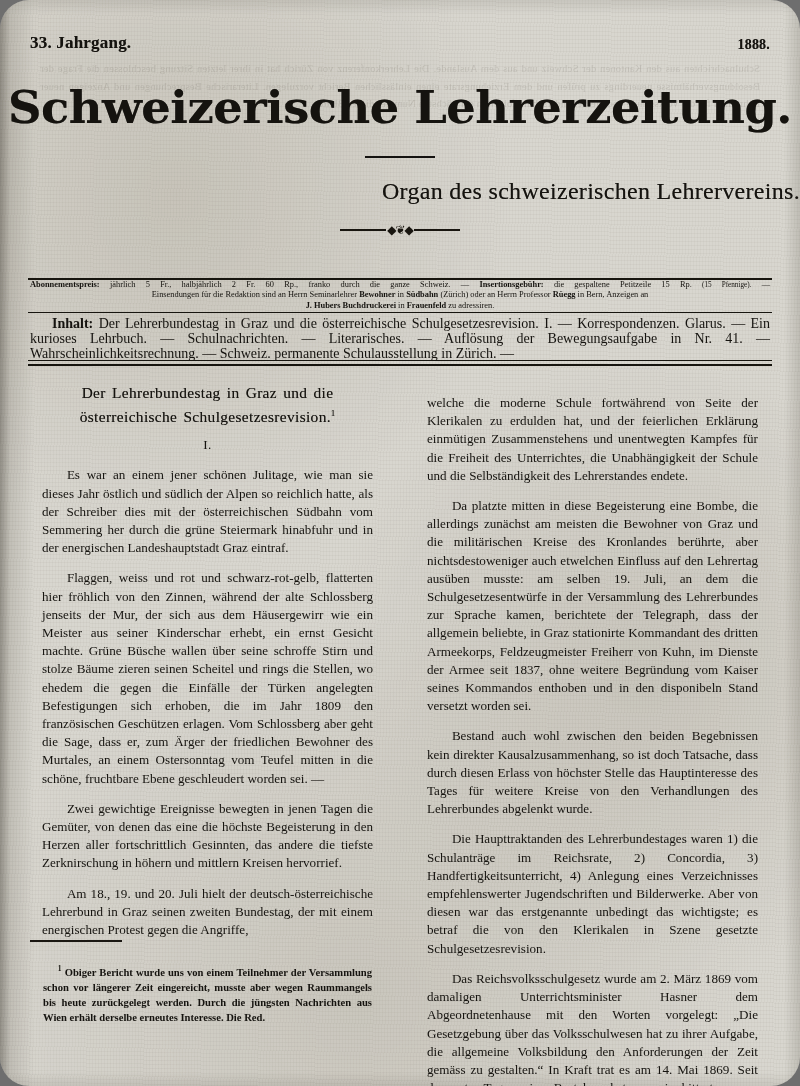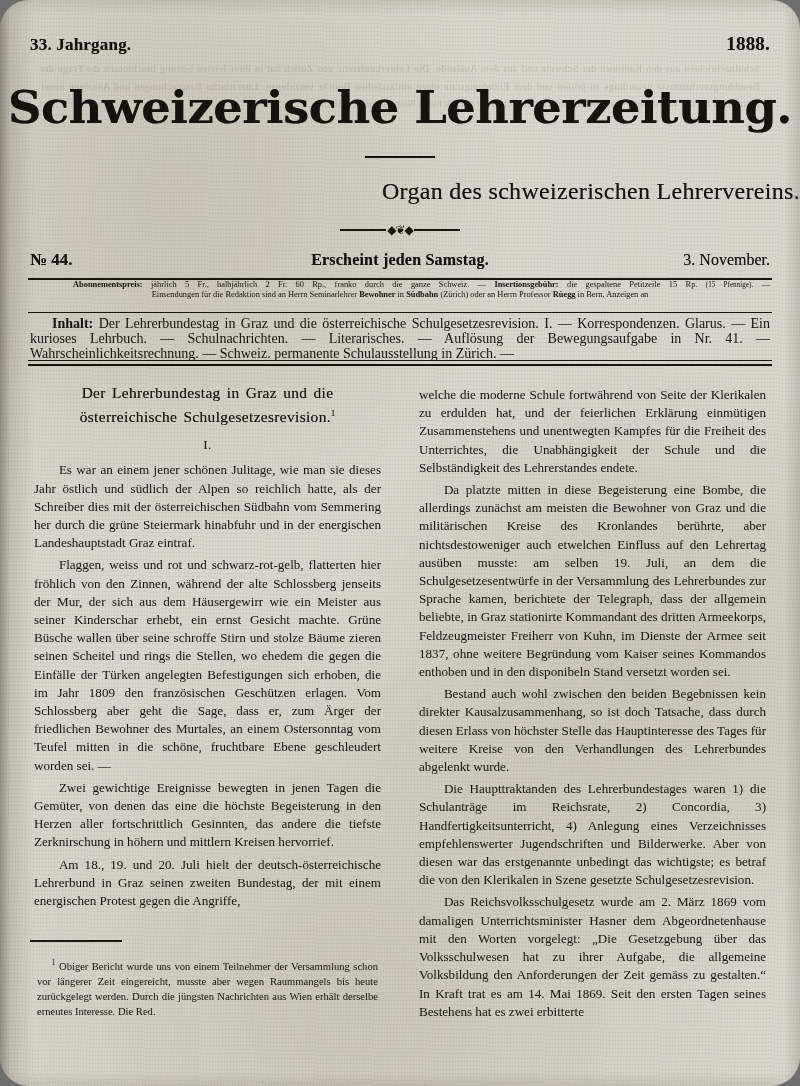--- a/index.html
+++ b/index.html
@@ -72,21 +72,21 @@
     position: absolute;
     top: 33px; left: 30px; right: 30px;
     display: flex;
     justify-content: space-between;
     align-items: flex-end;
     font-weight: bold;
     font-size: 17px;
     letter-spacing: .2px;
   }
   .hdr-year { font-size: 17px; }
-  .hdr-date { font-size: 19px; }
+  .hdr-date { font-size: 14px; }
 
   .masthead {
     position: absolute;
     top: 82px;
     left: 0; right: 0;
     text-align: center;
     font-family: "DejaVu Serif", "Liberation Serif", serif;
     font-weight: bold;
     font-size: 45px;
     line-height: 52px;
@@ -156,21 +156,21 @@
     position: absolute;
     top: 280px;
     left: 30px; right: 30px;
     font-size: 8.4px;
     line-height: 10.4px;
     text-align: center;
     letter-spacing: 0px;
   }
   .fineprint .b { font-weight: bold; }
   .fineprint .tiny { font-size: 7.2px; }
-  .fineprint .l1 { text-align: justify; text-align-last: justify; margin-left: 43px; }
+  .fineprint .l1 { text-align: justify; text-align-last: justify; }
 
   .inhalt {
     position: absolute;
     top: 316px;
     left: 30px; right: 30px;
     font-size: 14px;
     line-height: 15.2px;
     text-align: justify;
   }
   .inhalt .lbl { font-weight: bold; padding-left: 22px; }
@@ -186,21 +186,21 @@
   .col {
     position: absolute;
     top: 0;
     width: 355px;
     font-size: 13.1px;
     line-height: 18.2px;
     text-align: justify;
   }
   .col.left  { left: 0; }
   .col.right { left: 385px; }
-  .col p { margin: 4px; text-indent: 1.9em; }
+  .col p { margin: 12px; text-indent: 1.9em; }
   .col p.noind { text-indent: 0; }
 
   .art-title {
     font-size: 15.4px;
     line-height: 21px;
     text-align: center;
     font-weight: normal;
     letter-spacing: .35px;
     margin: 0 0 0 0;
     word-spacing: 2px;
@@ -223,21 +223,21 @@
   }
   .footnote {
     position: absolute;
     left: 0;
     top: 566px;
     width: 355px;
     font-size: 10.6px;
     line-height: 15.1px;
     text-align: justify;
   }
-  .footnote p { margin: 7px; text-indent: 1.4em; }
+  .footnote p { margin: 13px; text-indent: 1.4em; font-weight: bold; }
   .footnote sup { font-size: 7.5px; vertical-align: super; }
 
   
   #content { text-rendering: optimizeLegibility; }
   .inked { text-shadow: 0 0 .35px rgba(20,18,14,.55); }
 </style>
 </head>
 <body>
 
 <div id="page">
@@ -256,31 +256,27 @@
     <div class="masthead inked">Schweizerische Lehrerzeitung.</div>
     <div class="mast-rule"></div>
     <div class="subtitle inked">Organ des schweizerischen Lehrervereins.</div>
 
     <div class="orn">
       <span class="bar"></span>
       <span class="mid">◆❦◆</span>
       <span class="bar"></span>
     </div>
 
-    <div class="issue-row">
-      <span class="issue-no inked">№ 44.</span>
-      <span class="issue-mid inked">Erscheint jeden Samstag.</span>
-      <span class="issue-date inked">3. November.</span>
-    </div>
 
     <div class="rule r1"></div>
 
     <div class="fineprint">
       <div class="l1"><span class="b">Abonnementspreis:</span><span> jährlich 5 Fr., halbjährlich 2 Fr. 60 Rp., franko durch die ganze Schweiz. — </span><span class="b">Insertionsgebühr:</span><span> die gespaltene Petitzeile 15 Rp. </span><span class="tiny">(15 Pfennige).</span><span> —</span></div>
       <div><span>Einsendungen für die Redaktion sind an Herrn Seminarlehrer </span><span class="b">Bewohner</span><span> in </span><span class="b">Südbahn</span><span> (Zürich) oder an Herrn Professor </span><span class="b">Rüegg</span><span> in Bern, Anzeigen an</span></div>
+      <div><span class="b">J. Hubers Buchdruckerei</span><span> in </span><span class="b">Frauenfeld</span><span> zu adressiren.</span></div>
     </div>
 
     <div class="rule r2"></div>
 
     <div class="inhalt">
       <span class="lbl">Inhalt:</span><span> Der Lehrerbundestag in Graz und die österreichische Schulgesetzesrevision. I. — Korrespondenzen. Glarus. — Ein kurioses Lehrbuch. — Schulnachrichten. — Literarisches. — Auflösung der Bewegungsaufgabe in Nr. 41. — Wahrscheinlichkeitsrechnung. — Schweiz. permanente Schulausstellung in Zürich. —</span>
     </div>
 
     <div class="rule r3"></div>
     <div class="rule r4"></div>

